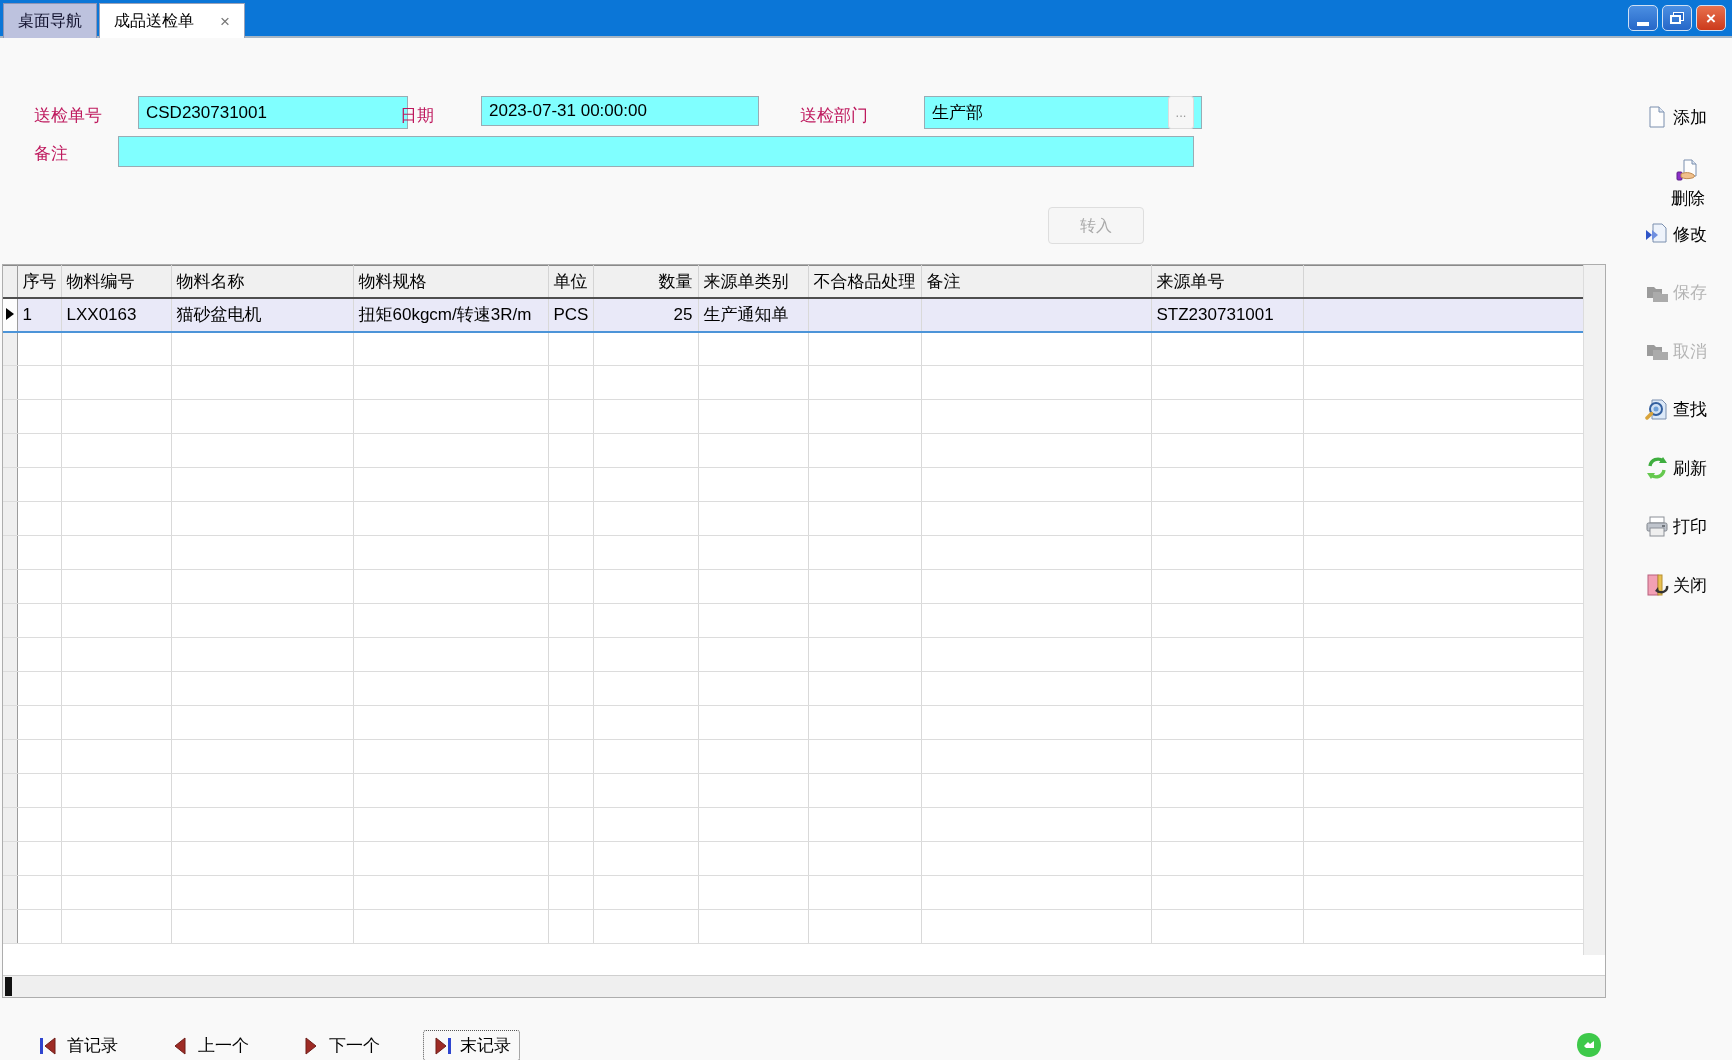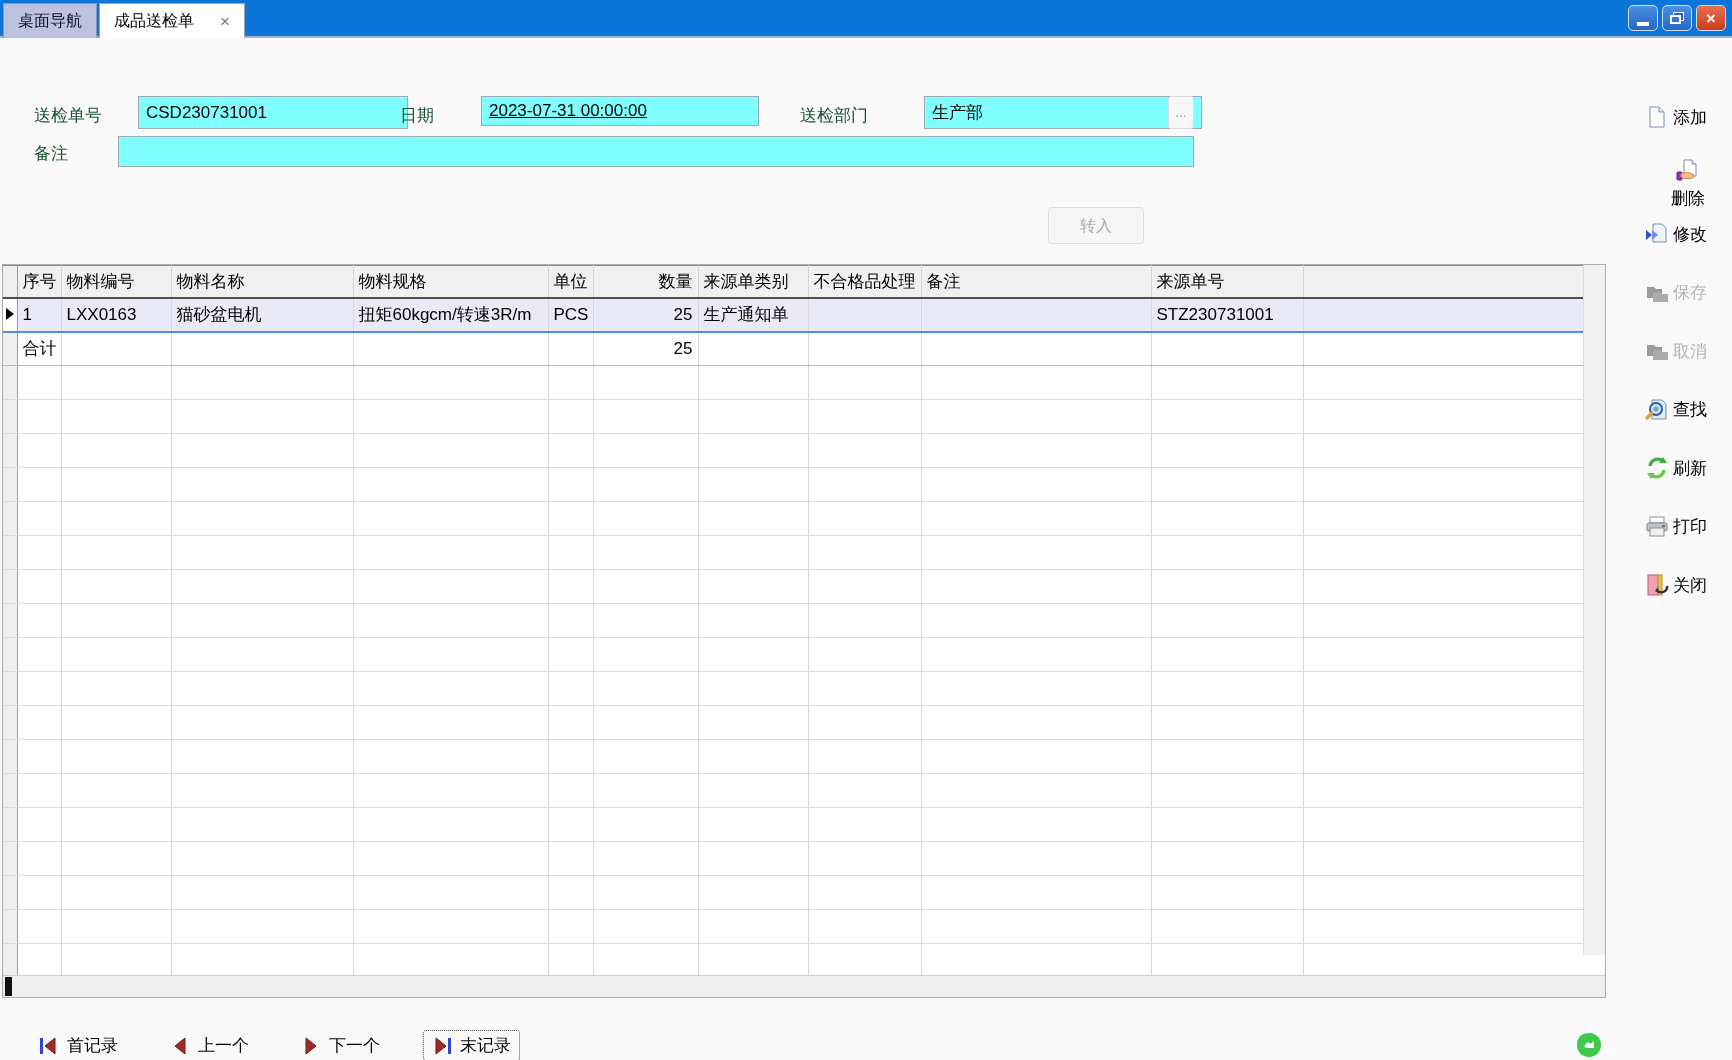--- a/index.html
+++ b/index.html
@@ -20,21 +20,21 @@
   .winbtn { width:30px; height:26px; border-radius:5px; border:1px solid #cfe0f4;
     background:linear-gradient(#4b8fe2,#2667c8); display:flex; align-items:center;
     justify-content:center; color:#fff; }
   .winbtn.close { background:linear-gradient(#e8714d,#cc3a1c); }
   .g-min { display:block; width:12px; height:4px; background:#fff; margin-top:12px; }
   .g-restore { display:block; width:11px; height:9px; border:2px solid #fff;
     box-shadow:3px -3px 0 -1px #2667c8, 3px -3px 0 0 #fff; margin:3px 3px 0 0; }
   .g-close { font-size:17px; font-weight:bold; line-height:1; }
 
   
-  .frm-label { position:absolute; font-size:17px; color:#14532d; }
+  .frm-label { position:absolute; font-size:17px; color:#be185d; }
   .frm-input { position:absolute; background:#80ffff; border:1px solid #9aacb4;
     font-size:17px; padding:0 7px; font-family:inherit; color:#000; }
   .browse-btn { position:absolute; width:26px; height:33px; background:#f6f6f6;
     border:1px solid #dcdcdc; border-radius:3px; color:#9a9a9a; font-size:13px;
     line-height:30px; text-align:center; }
   .transfer-btn { position:absolute; left:1048px; top:207px; width:96px; height:37px;
     background:#f6f6f6; border:1px solid #dedede; border-radius:4px;
     font-size:16px; color:#a9a9a9; text-align:center; line-height:34px; }
 
   
@@ -100,21 +100,21 @@
       <div class="winbtn close">
         <span class="g-close">×</span>
       </div>
     </div>
 </div>
 
 <div>
   <span class="frm-label" style="left:34px;top:104px">送检单号</span>
   <input class="frm-input" style="left: 118px; top: 96px; width: 270px; height: 33px; margin-left: 20px;" value="CSD230731001">
   <span class="frm-label" style="left:400px;top:104px">日期</span>
-  <input class="frm-input" style="left: 481px; top: 96px; width: 278px; height: 30px; text-decoration: underline;" value="2023-07-31 00:00:00">
+  <input class="frm-input" style="left: 481px; top: 96px; width: 278px; height: 30px;" value="2023-07-31 00:00:00">
   <span class="frm-label" style="left:800px;top:104px">送检部门</span>
   <input class="frm-input" style="left: 888px; top: 96px; width: 278px; height: 33px; margin-left: 36px;" value="生产部">
   <button class="browse-btn" style="left:1168px;top:96px">...</button>
   <span class="frm-label" style="left:34px;top:142px">备注</span>
   <input class="frm-input" style="left: 118px; top: 136px; width: 1076px; height: 31px;" value="">
   <button class="transfer-btn">转入</button>
 </div>
 
 <div class="grid-wrap">
   <table class="grid">
@@ -156,34 +156,20 @@
           <td>猫砂盆电机</td>
           <td>扭矩60kgcm/转速3R/m</td>
           <td>PCS</td>
           <td class="al-r">25</td>
           <td>生产通知单</td>
           <td></td>
           <td></td>
           <td>STZ230731001</td>
           <td class="filler"></td>
         </tr>
-        <tr class="total">
-          <td class="gutter"></td>
-          <td>合计</td>
-          <td></td>
-          <td></td>
-          <td></td>
-          <td></td>
-          <td class="al-r">25</td>
-          <td></td>
-          <td></td>
-          <td></td>
-          <td></td>
-          <td class="filler"></td>
-        </tr>
         <tr>
           <td class="gutter"></td>
           <td></td>
           <td></td>
           <td></td>
           <td></td>
           <td></td>
           <td class="al-r"></td>
           <td></td>
           <td></td>

